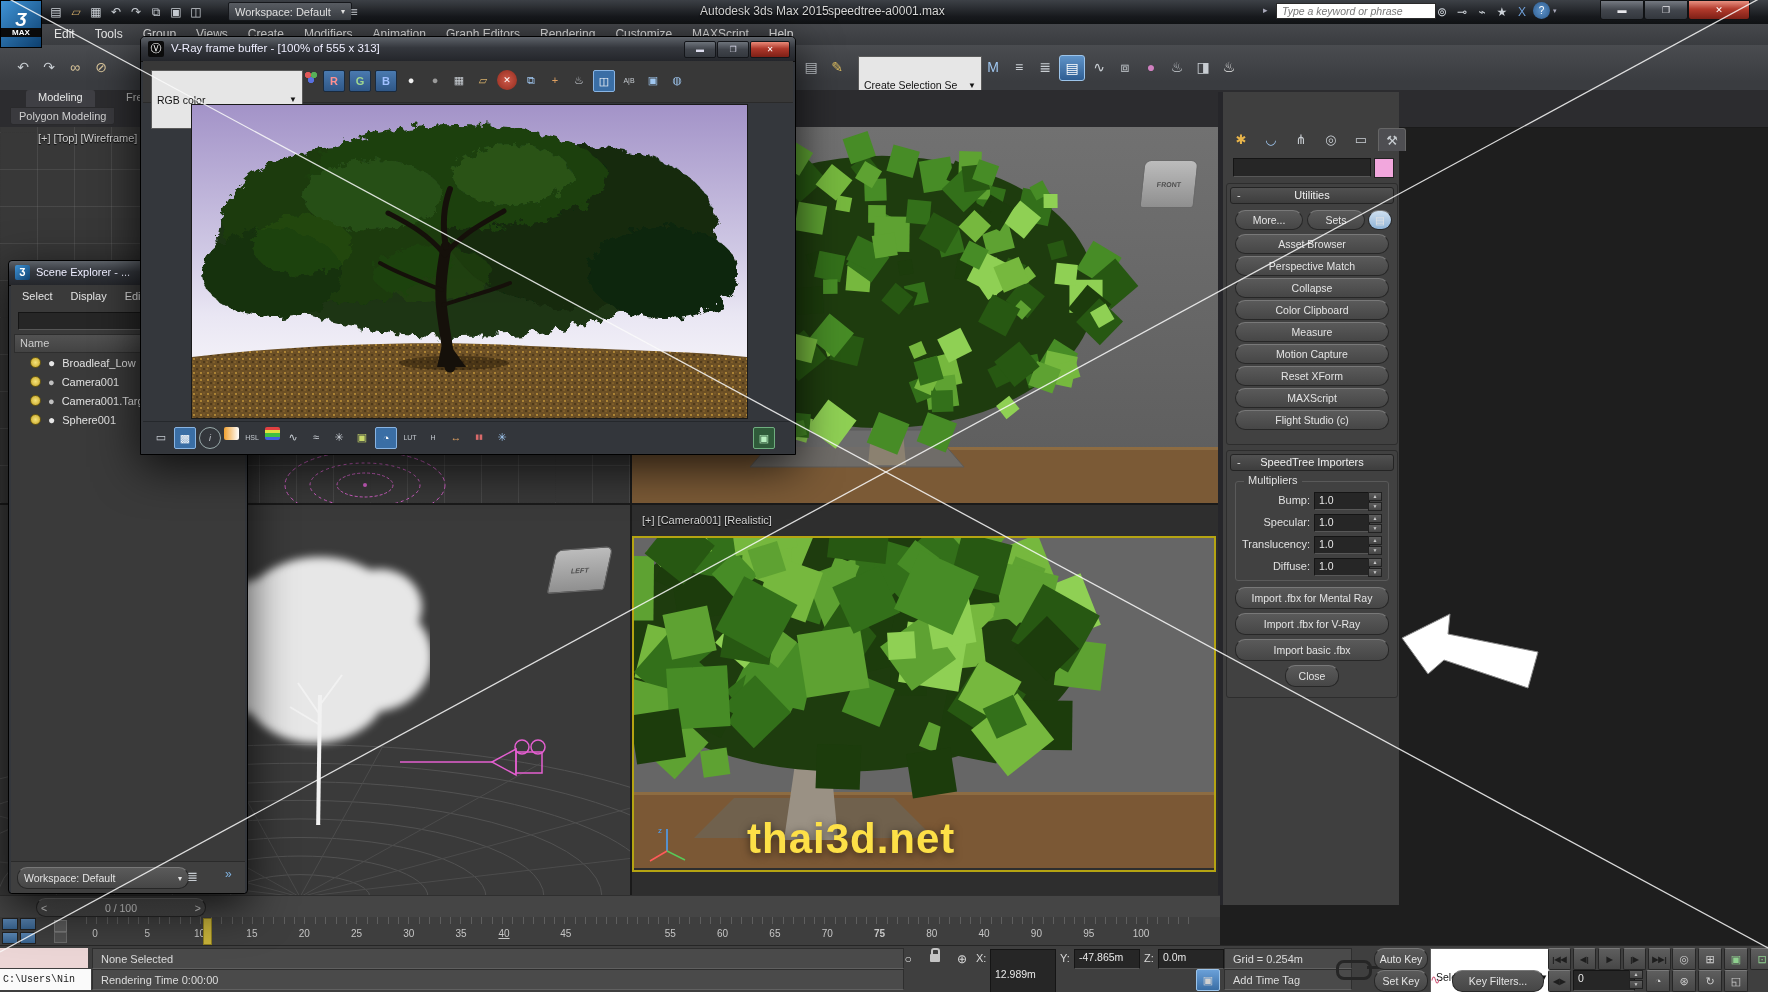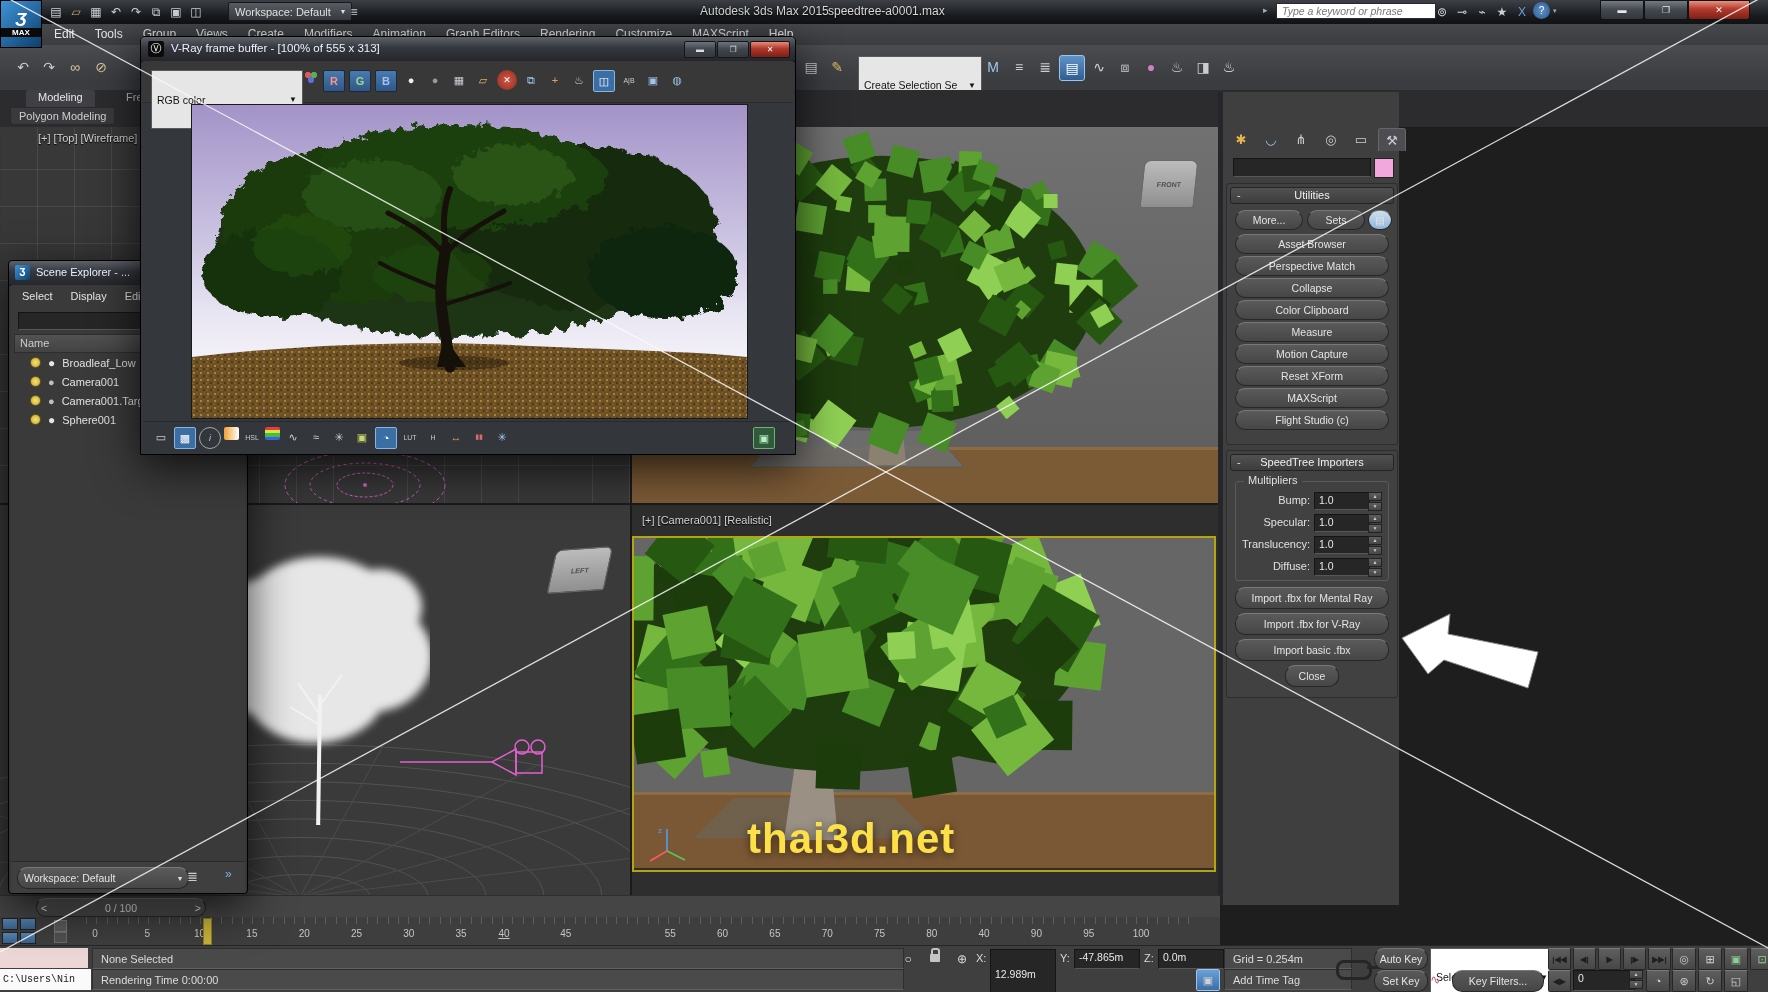--- a/index.html
+++ b/index.html
@@ -712,21 +712,21 @@
         <span class="ticklabel" style="left: 270.5px;">25</span>
         <span class="ticklabel" style="left: 322.8px;">30</span>
         <span class="ticklabel" style="left: 375.1px;">35</span>
         <span class="ticklabel" style="left: 418px; text-decoration: underline;">40</span>
         <span class="ticklabel" style="left: 479.7px;">45</span>
         <span class="ticklabel" style="left: 532px; margin-top: 24px;">50</span>
         <span class="ticklabel" style="left: 584.3px;">55</span>
         <span class="ticklabel" style="left: 636.6px;">60</span>
         <span class="ticklabel" style="left: 688.9px;">65</span>
         <span class="ticklabel" style="left: 741.2px;">70</span>
-        <span class="ticklabel" style="left: 793.5px;">75</span>
+        <span class="ticklabel" style="left: 793.5px; font-weight: bold;">75</span>
         <span class="ticklabel" style="left: 845.8px;">80</span>
         <span class="ticklabel" style="left: 898.1px;">40</span>
         <span class="ticklabel" style="left: 950.4px;">90</span>
         <span class="ticklabel" style="left: 1002.7px;">95</span>
         <span class="ticklabel" style="left: 1055px;">100</span>
       </div>
     <div class="abs" style="left:203px;top:1px;width:7px;height:25px;background:#c7b23a;border:1px solid #8f7f1f"></div>
   </div>
 
   <div class="abs" style="left:0;top:945px;width:1768px;height:47px;background:#3f3f3f;border-top:1px solid #262626">

